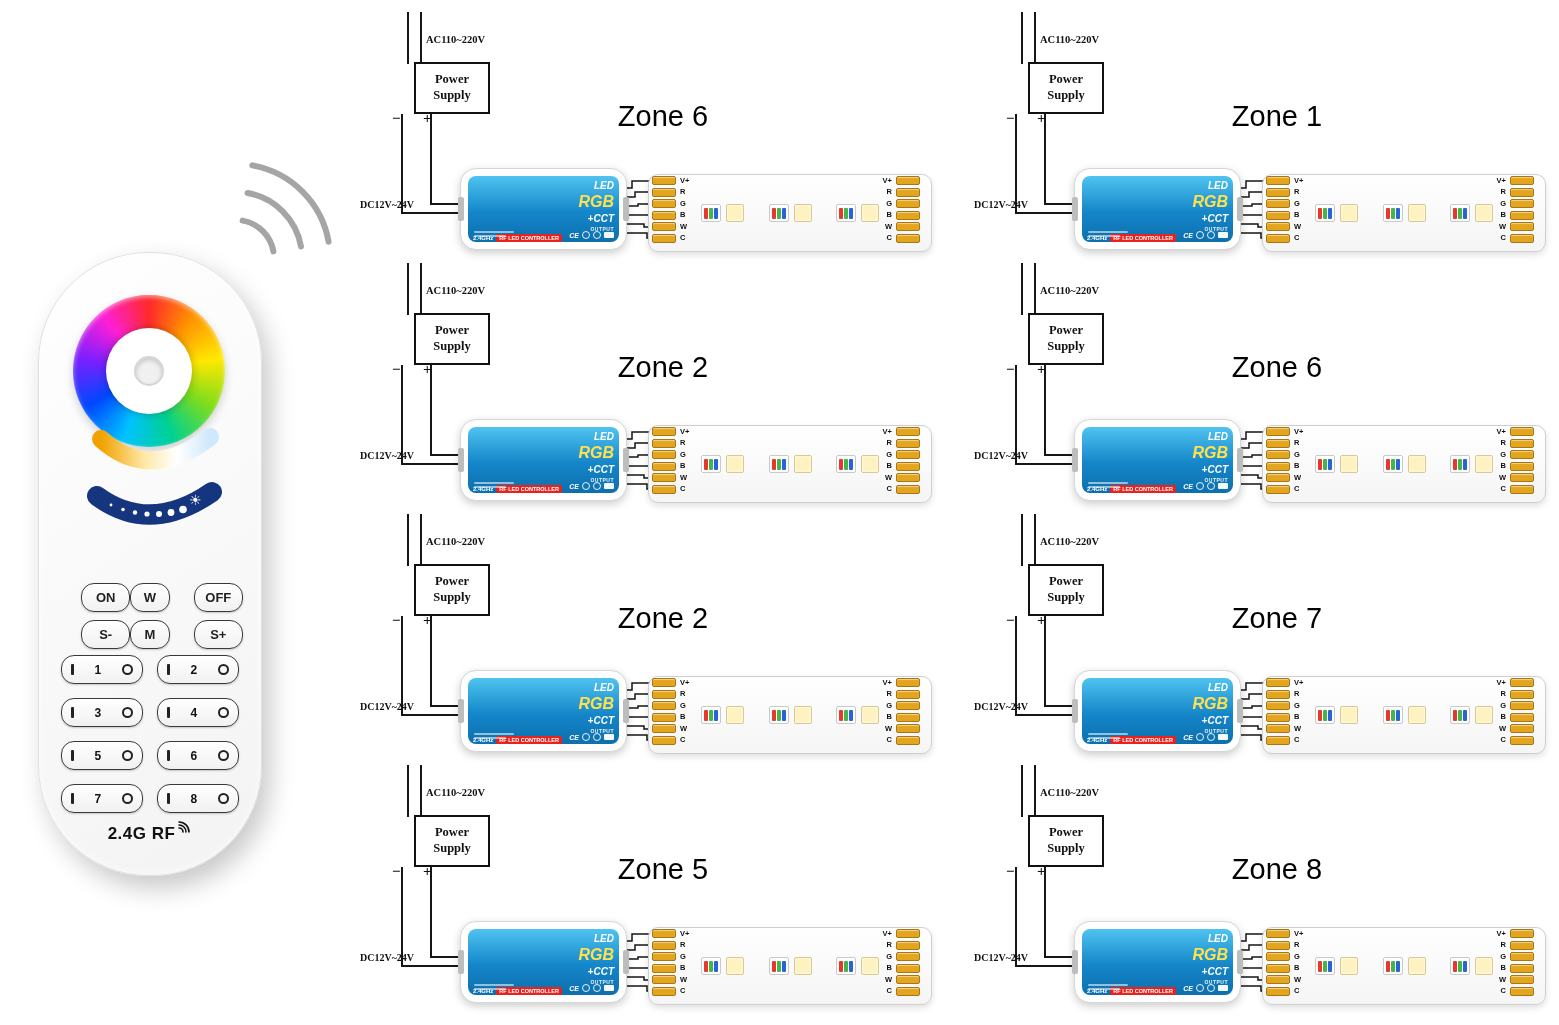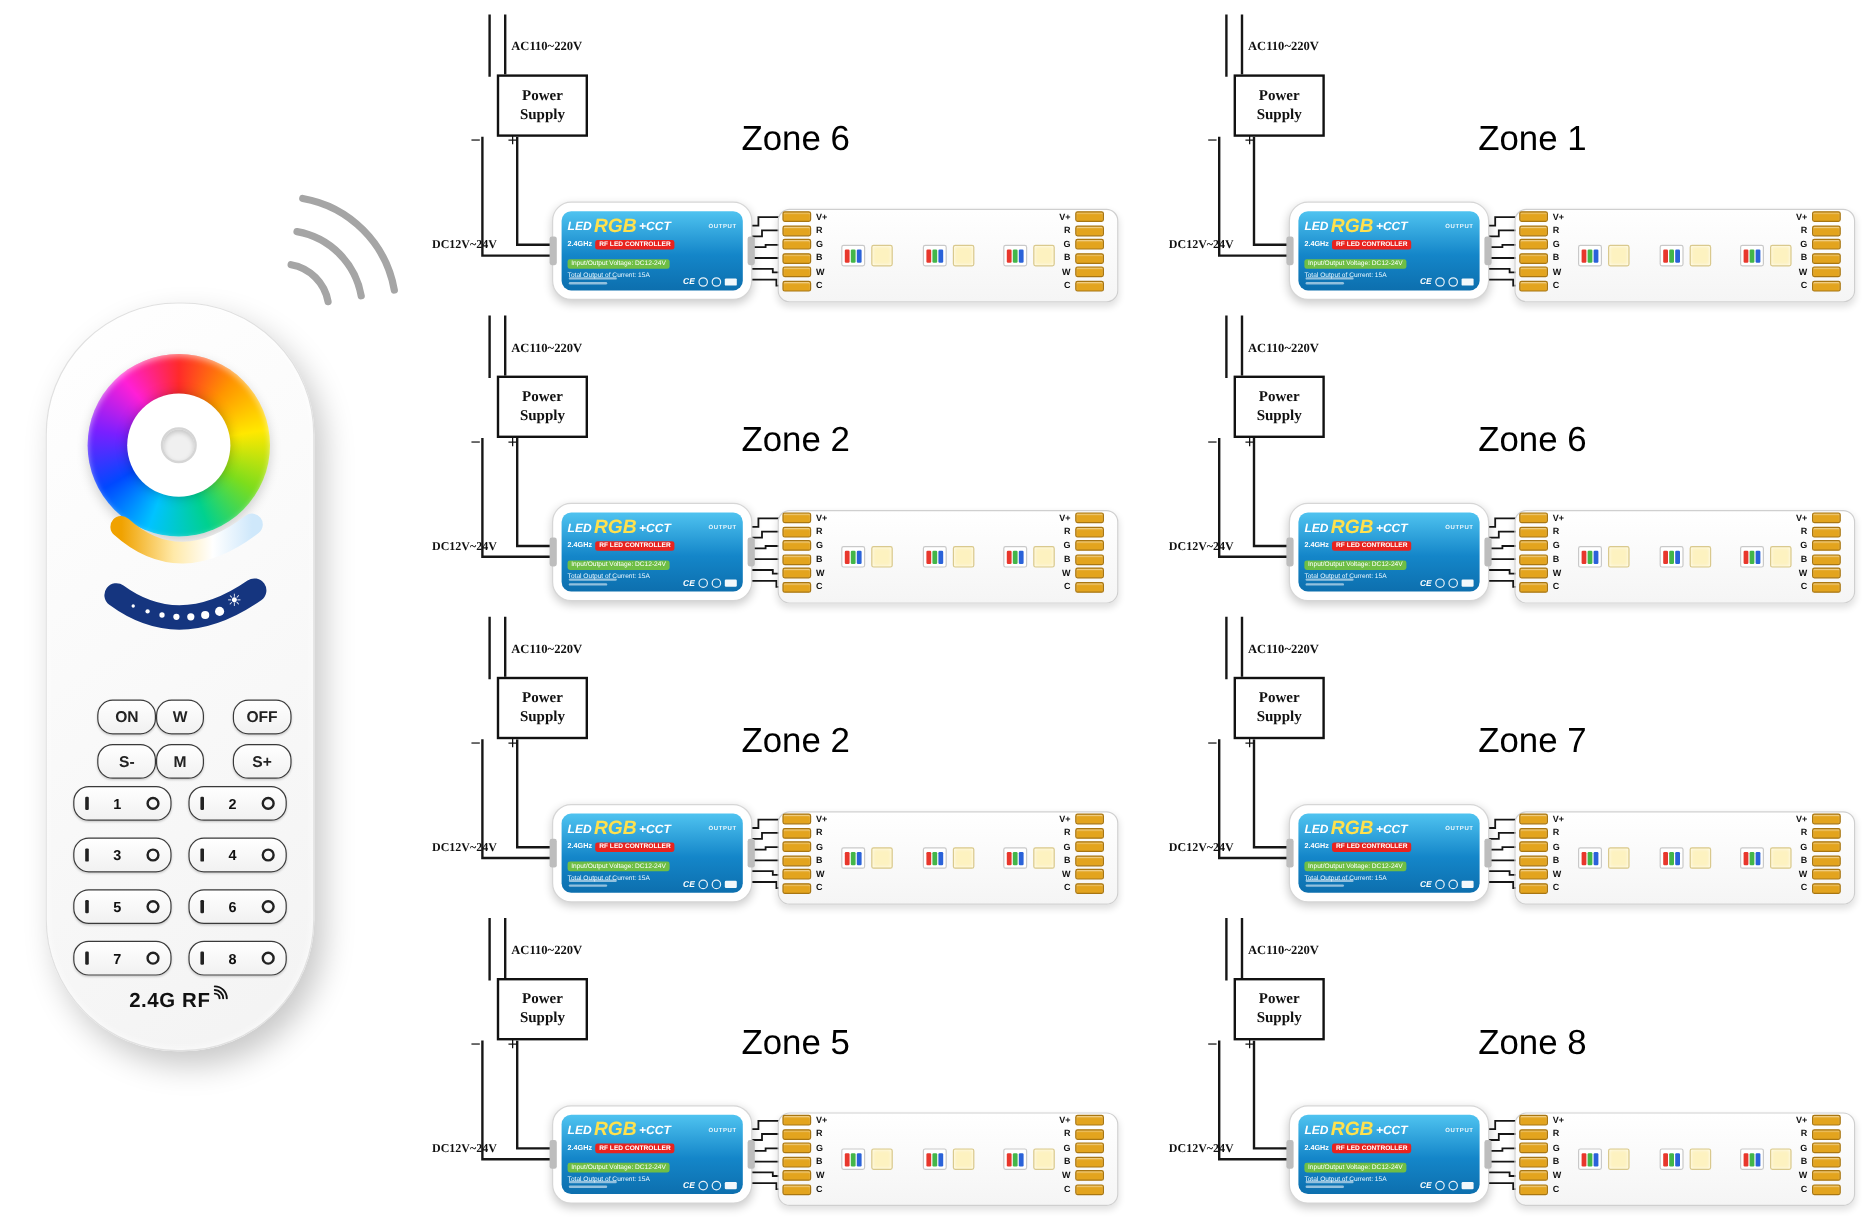--- a/index.html
+++ b/index.html
@@ -58,21 +58,21 @@
     font-size:29px;color:#000;}
 
   
   .controller{position:absolute;left:100px;top:160px;width:165px;height:80px;background:#fff;
     border:1px solid #d6d6d6;border-radius:16px;box-shadow:0 3px 8px rgba(0,0,0,.2);}
   .plug{position:absolute;width:6px;height:24px;top:28px;background:#bdbdbd;border-radius:2px;}
   .plug-l{left:-3px;} .plug-r{right:-3px;}
   .ctrl-panel{position:absolute;left:7px;top:7px;right:7px;bottom:7px;border-radius:8px;
     background:linear-gradient(180deg,#4fc3f0,#1486c9 55%,#0d6fae);padding:4px 5px;
     box-sizing:border-box;color:#fff;overflow:hidden;}
-  .ctrl-top{display:flex;align-items:center;gap:2px;font-style:italic;font-weight:bold;}
+  .ctrl-top{display:flex;align-items:flex-end;gap:2px;font-style:italic;font-weight:bold;flex-direction:column;}
   .b-led,.b-cct{font-size:10px;} .b-rgb{font-size:16px;color:#ffe14d;}
   .b-out{margin-left:auto;font-size:5px;font-style:normal;letter-spacing:.5px;opacity:.9;}
   .ctrl-row2{display:flex;align-items:center;gap:3px;margin-top:2px;}
   .freq{font-size:6px;font-weight:bold;}
   .badge{font-size:5.5px;background:#e8231f;color:#fff;padding:1px 3px;border-radius:2px;
     font-weight:bold;white-space:nowrap;}
   .spec-green{margin-top:2px;font-size:5.5px;background:#6fbe45;color:#fff;padding:1px 3px;
     border-radius:2px;display:inline-block;}
   .spec{margin-top:1px;font-size:5.5px;color:#e8f7ff;}
   .fline{position:absolute;left:6px;height:2px;background:rgba(255,255,255,.55);border-radius:1px;}

